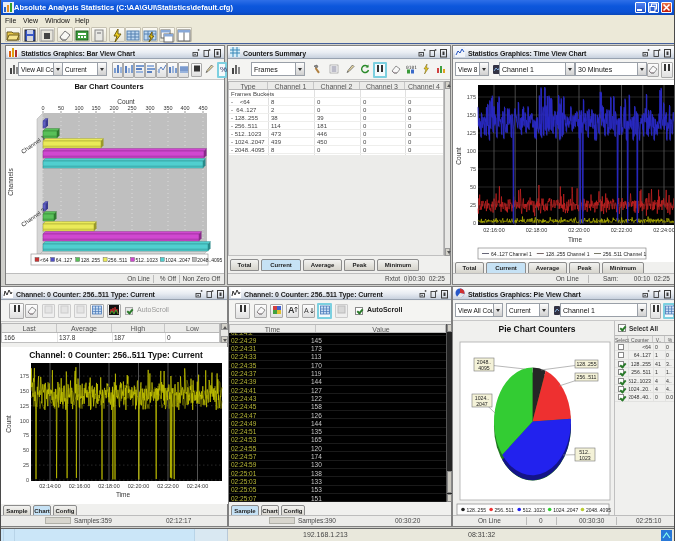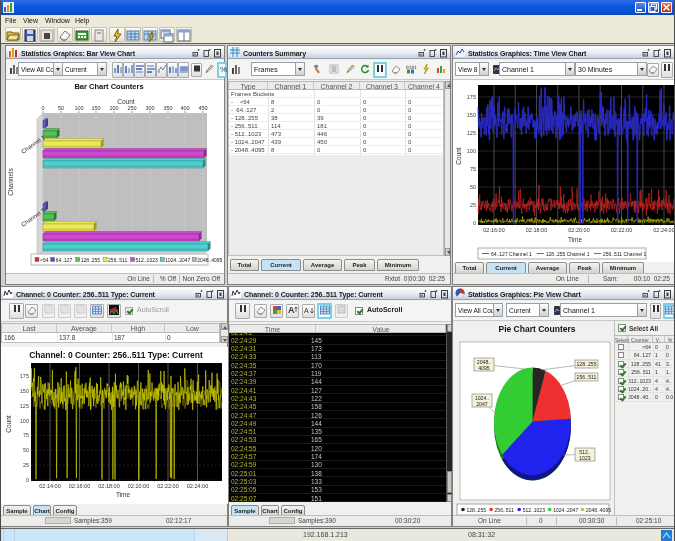--- a/index.html
+++ b/index.html
@@ -50,20 +50,21 @@
 .sarrow.up:after { border-top:2px solid transparent; border-bottom:3px solid #555; top:0px; }
 </style></head><body>
 <div id="app">
     <div id="titlebar">
       <svg style="position:absolute;left:3px;top:2px;" width="11" height="11" viewBox="0 0 11 11">
         <rect width="11" height="11" fill="#E8EEF8"></rect>
         <rect x="1" y="5" width="2" height="5" fill="#2A66C8"></rect>
         <rect x="4" y="3" width="2" height="7" fill="#E89020"></rect>
         <rect x="7" y="1" width="2" height="9" fill="#30A030"></rect>
       </svg>
+      <span class="ttext">Absolute Analysis Statistics (C:\AA\GUI\Statistics\default.cfg)</span>
       <span class="winbtn" id="btnmin">
         <svg width="9" height="9" viewBox="0 0 9 9">
           <rect x="1" y="6" width="5" height="2" fill="#fff"></rect>
         </svg>
       </span>
       <span class="winbtn" id="btnmax">
         <svg width="9" height="9" viewBox="0 0 9 9">
           <rect x="2.5" y="1" width="5" height="5" fill="none" stroke="#fff"></rect>
           <rect x="1" y="3.5" width="5" height="5" fill="#3060d0" stroke="#fff"></rect>
         </svg>

